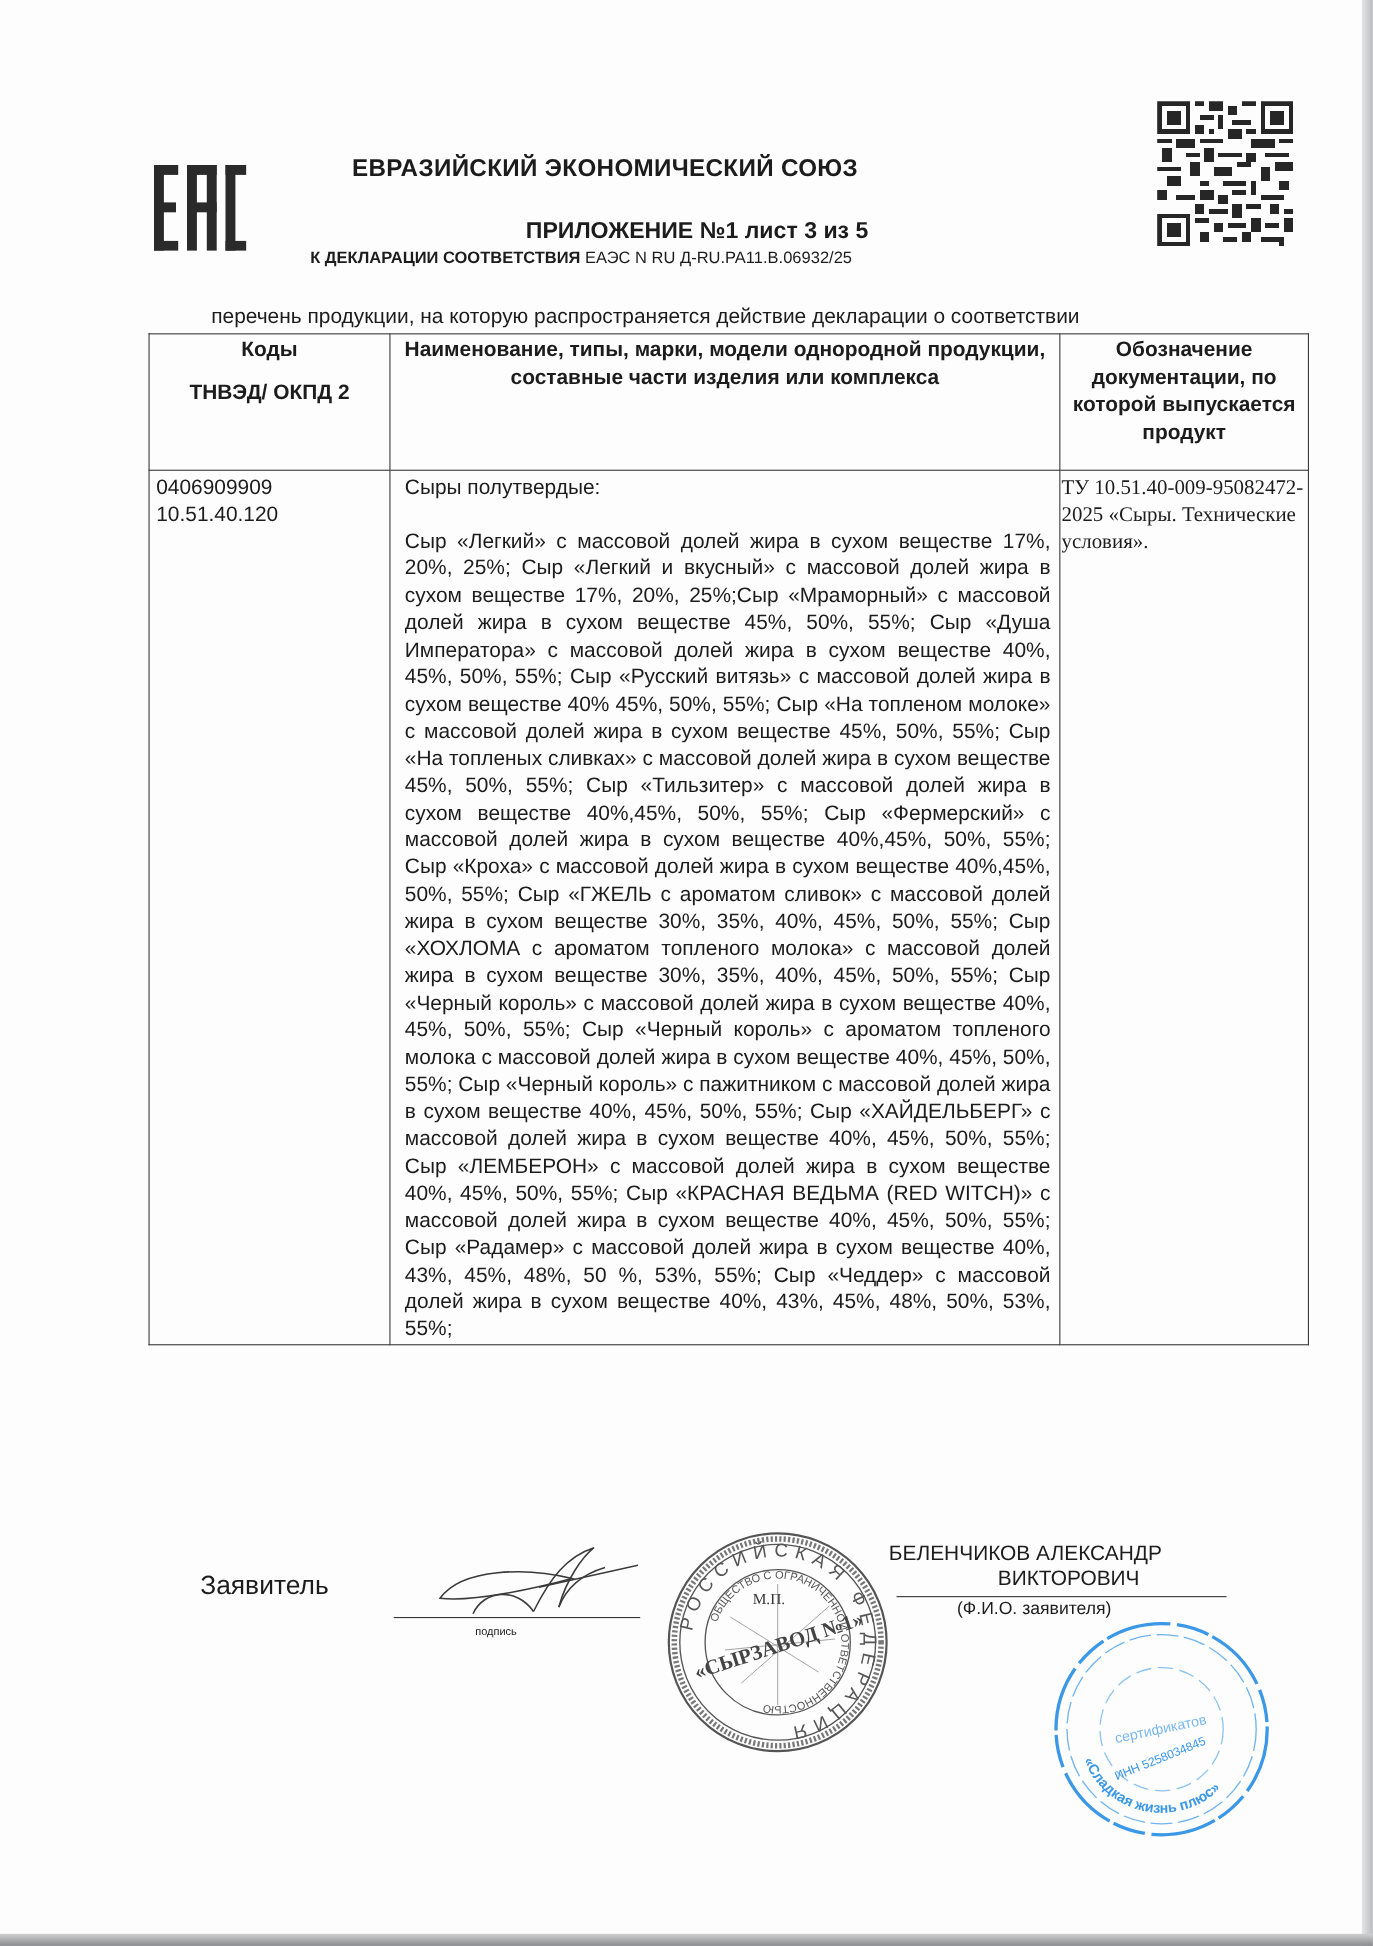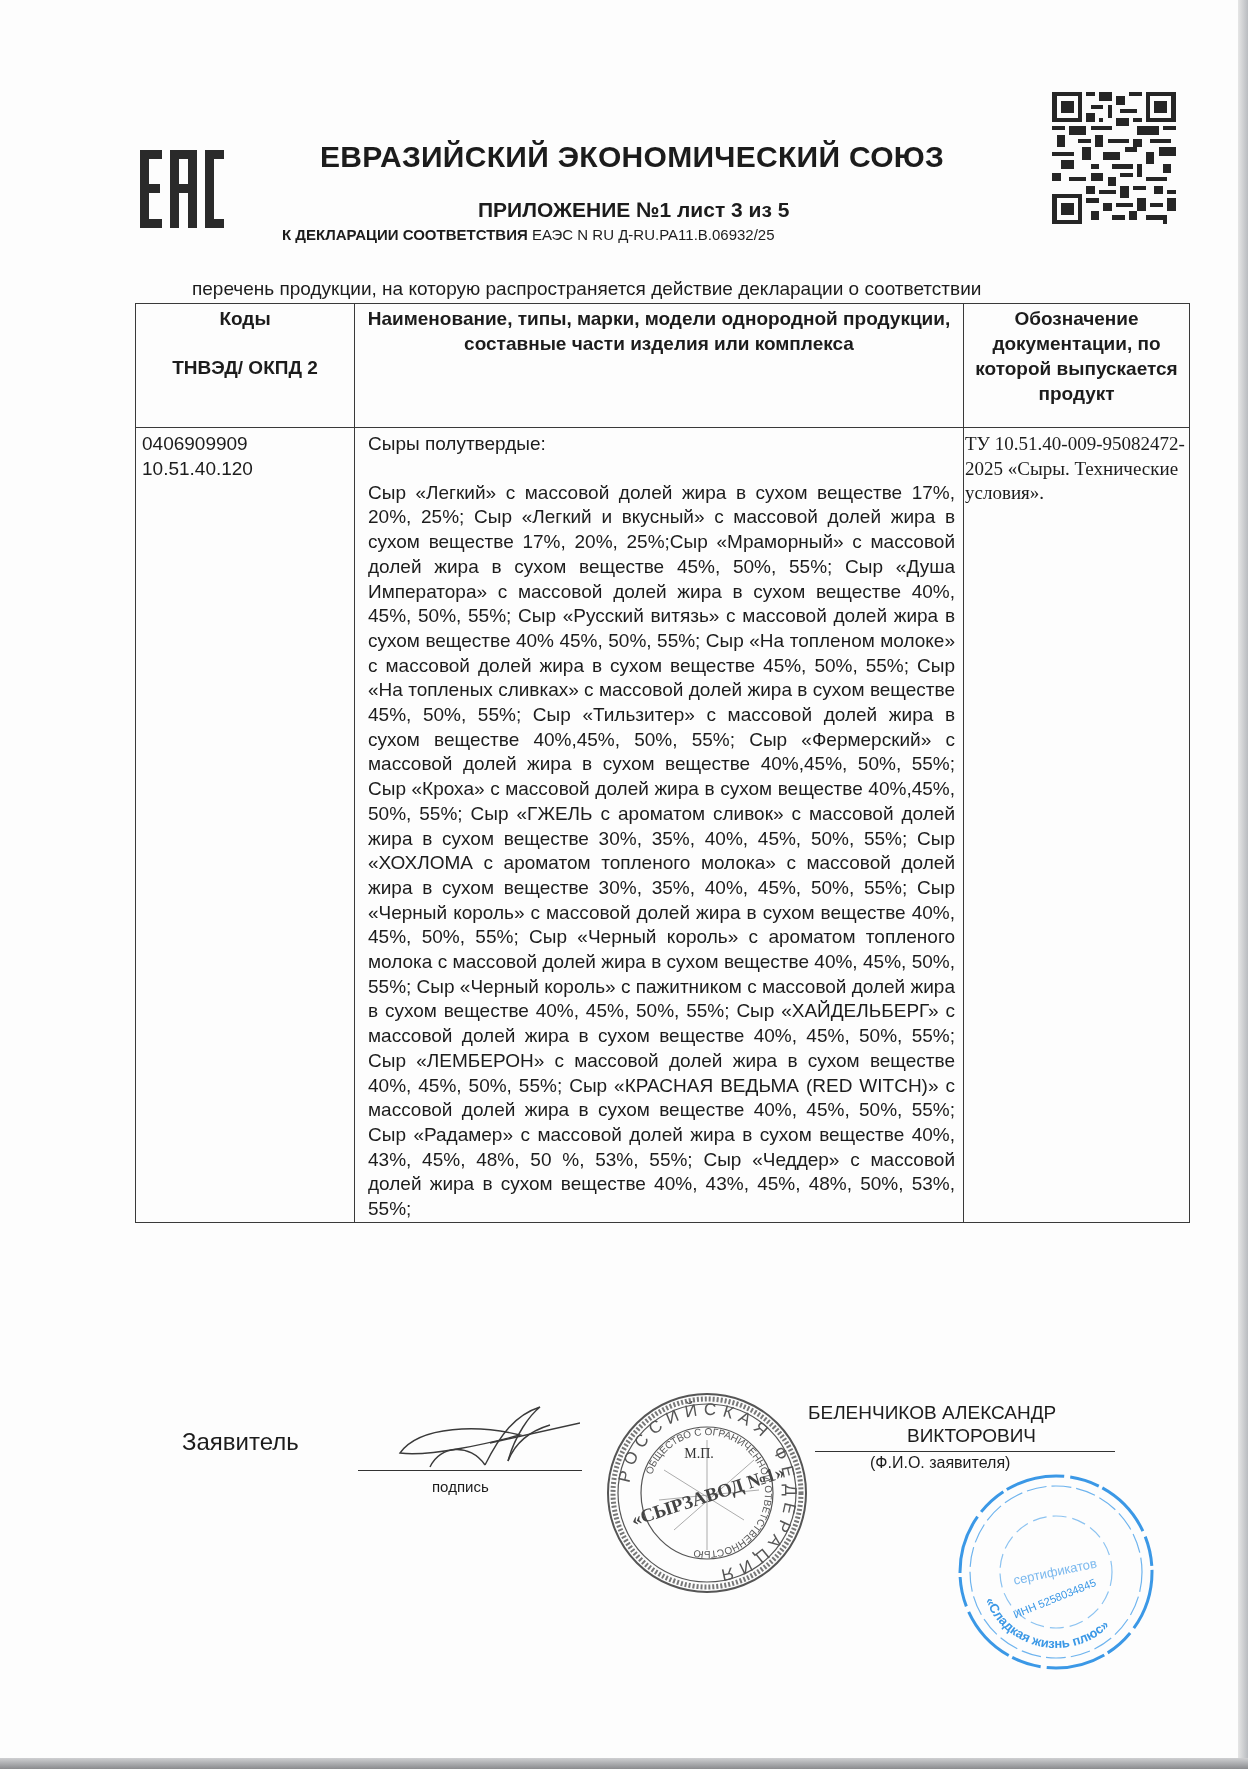--- a/index.html
+++ b/index.html
@@ -7,45 +7,45 @@
     width: 1248px; height: 1769px; position: relative; overflow: hidden;
     background: #fdfdfd; color: #1c1c1c;
     font-family: "Liberation Sans", sans-serif;
   }
   .scan-edge-right { position: absolute; left: 1238px; top: 0; width: 10px; height: 1769px; background: linear-gradient(to right, #e6e6e6, #b9bcc0); }
   .scan-edge-bottom { position: absolute; left: 0; top: 1758px; width: 1248px; height: 11px; background: linear-gradient(to bottom, #cfd0d2, #8a8b8e); }
 
   .eac-logo { position: absolute; left: 140px; top: 150px; width: 84px; height: 78px; }
   .qr { position: absolute; left: 1052px; top: 92px; width: 124px; height: 132px; }
 
-  .title { position: absolute; left: 320px; top: 140px; font-size: 30px; font-weight: bold; letter-spacing: 0.3px; }
+  .title { position: absolute; left: 320px; top: 140px; font-size: 22px; font-weight: bold; letter-spacing: 0.3px; }
   .subtitle { position: absolute; left: 478px; top: 198px; font-size: 21px; font-weight: bold; }
   .decl-line { position: absolute; left: 282px; top: 226px; font-size: 15px; white-space: nowrap; }
   .decl-line .bold { font-weight: bold; }
   .decl-line .num { font-weight: normal; }
   .intro { position: absolute; left: 192px; top: 278px; font-size: 19px; white-space: nowrap; }
 
   table.products {
     position: absolute; left: 135px; top: 303px; width: 1054px; height: 853px;
     border-collapse: collapse; table-layout: fixed;
   }
   table.products th, table.products td { border: 1.6px solid #3a3a3a; vertical-align: top; }
   table.products th { font-weight: bold; font-size: 19px; line-height: 25px; text-align: center; padding: 2px 6px 0 6px; }
   .th-codes-1 { display: block; margin-top: 0; }
-  .th-codes-2 { display: block; margin-top: 24px; }
+  .th-codes-2 { display: block; margin-top: 14px; }
   .hdr-row { height: 124px; }
   td { font-size: 19px; line-height: 24.7px; }
   td.codes { padding: 4px 6px 0 6px; }
   td.names { padding: 4px 8px 0 13px; text-align: justify; }
   td.doc { padding: 4px 2px 0 1px; font-family: Liberation Serif, serif; }
   .cat-label { display: block; margin-bottom: 24px; }
 
   .applicant-label { position: absolute; left: 182px; top: 1428px; font-size: 24px; }
   .sig-line { position: absolute; left: 358px; top: 1470px; width: 224px; height: 0; border-top: 1.5px solid #333; }
-  .sig-caption { position: absolute; left: 432px; top: 1478px; font-size: 15px; }
+  .sig-caption { position: absolute; left: 432px; top: 1478px; font-size: 10px; }
   .signature { position: absolute; left: 390px; top: 1395px; width: 190px; height: 80px; }
   .seal-black { position: absolute; left: 604px; top: 1390px; width: 206px; height: 206px; }
   .name-line-1 { position: absolute; left: 808px; top: 1402px; font-size: 19px; }
   .name-line-2 { position: absolute; left: 907px; top: 1425px; font-size: 19px; }
   .name-underline { position: absolute; left: 815px; top: 1451px; width: 300px; height: 0; border-top: 1.5px solid #333; }
   .name-caption { position: absolute; left: 870px; top: 1454px; font-size: 16px; }
   .seal-blue { position: absolute; left: 954px; top: 1470px; width: 204px; height: 204px; }
 </style>
 </head>
 <body>

